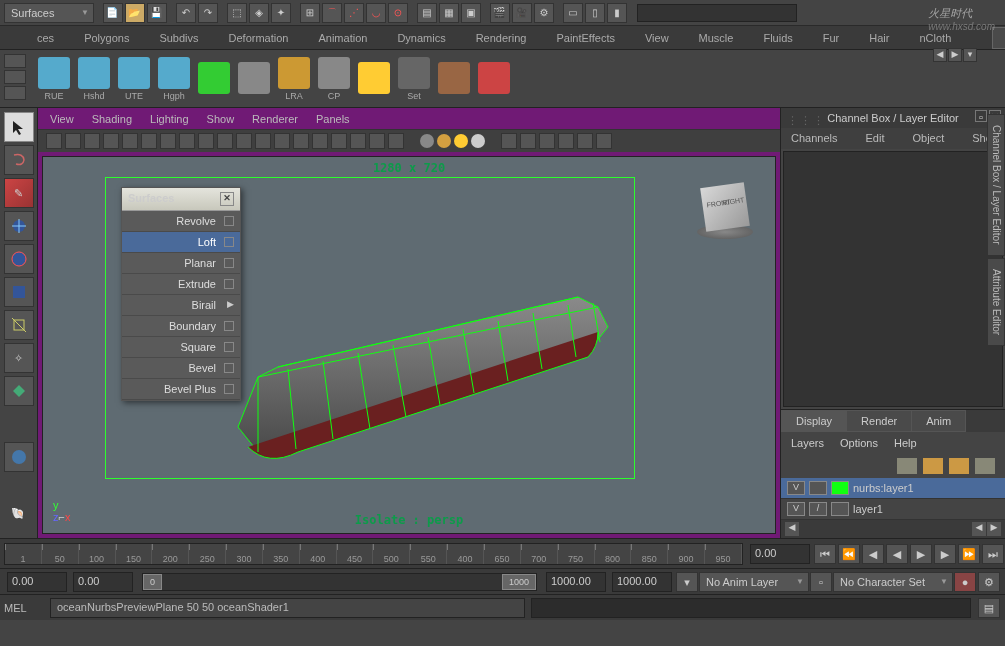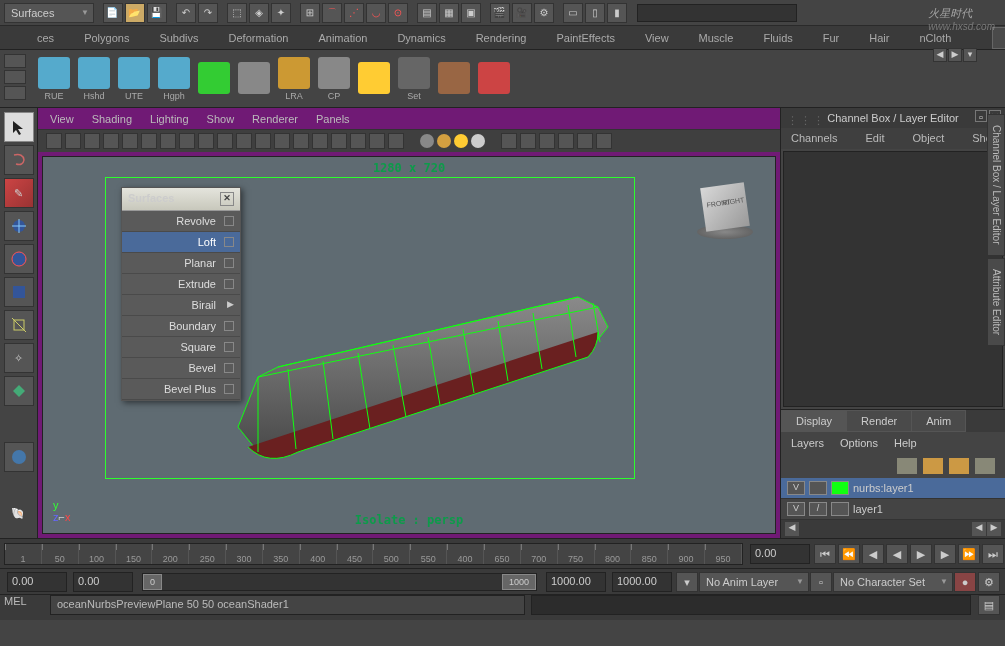--- a/index.html
+++ b/index.html
@@ -70,21 +70,21 @@
 .side-tab{writing-mode:vertical-rl;padding:10px 2px;background:#4a4a4a;border:1px solid #333;color:#bbb;font-size:10px;margin-bottom:2px}
 .timeline{height:30px;background:#3a3a3a;display:flex;align-items:center;border-top:1px solid #222}
 .tl-track{flex:1;height:22px;background:#444;border:1px solid #222;position:relative;margin:0 4px;display:flex}
 .tl-track .tick{flex:1;border-right:1px solid #555;text-align:center;font-size:9px;color:#999;padding-top:10px;position:relative}
 .tl-track .tick::before{content:"";position:absolute;top:0;left:0;width:1px;height:6px;background:#777}
 .tl-field{width:60px;height:20px;background:#333;border:1px solid #222;padding:2px 4px;color:#ccc;margin:0 3px}
 .tl-ctrl{width:22px;height:20px;background:#555;border:1px solid #333;margin:0 1px;text-align:center;font-size:11px;line-height:18px}
 .range-row{height:26px;background:#3a3a3a;display:flex;align-items:center;padding:0 4px;border-top:1px solid #222}
 .range-bar{flex:1;height:18px;background:#333;border:1px solid #222;margin:0 6px;position:relative}
 .range-bar .hnd{position:absolute;height:100%;background:#666;border:1px solid #888;padding:0 6px;font-size:9px;line-height:14px}
-.cmd-row{height:26px;background:#3a3a3a;display:flex;padding:0 4px;border-top:1px solid #222;gap:6px}
+.cmd-row{height:26px;background:#3a3a3a;display:flex;align-items:center;padding:0 4px;border-top:1px solid #222;gap:6px}
 .cmd-field{flex:1;height:20px;background:#444;border:1px solid #222;padding:2px 6px;color:#bbb}
 .cmd-field.half{flex:0 0 440px;background:#2c2c2c}
 .logo{position:absolute;right:10px;top:4px;color:#fff;font-style:italic;font-size:14px;opacity:.7}
 .logo .sub{font-size:10px;display:block;text-align:left;opacity:.6}
 svg.hull{position:absolute;left:135px;top:100px}
 .scroll-nav{position:absolute;right:28px;top:48px;display:flex;gap:1px}
 .scroll-nav div{width:14px;height:14px;background:#555;border:1px solid #333;font-size:9px;text-align:center}
 </style>
 </head>
 <body>

